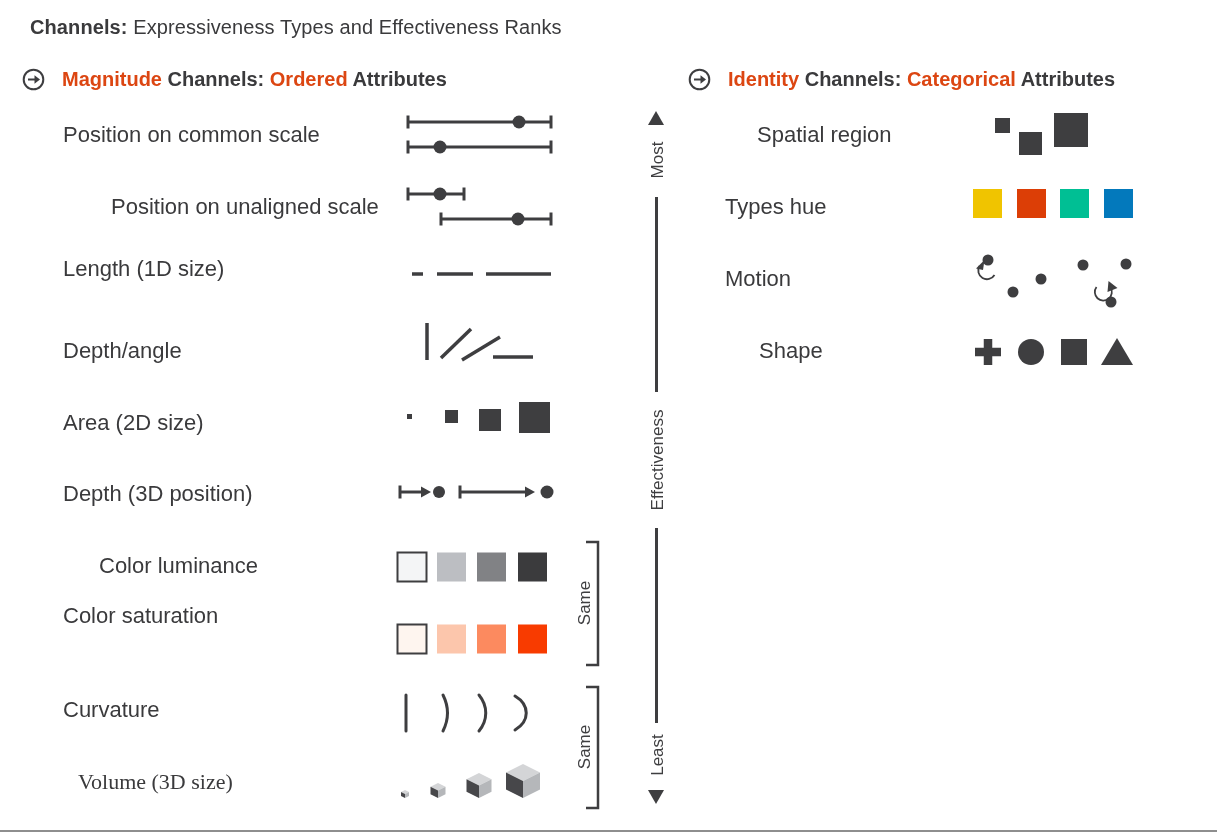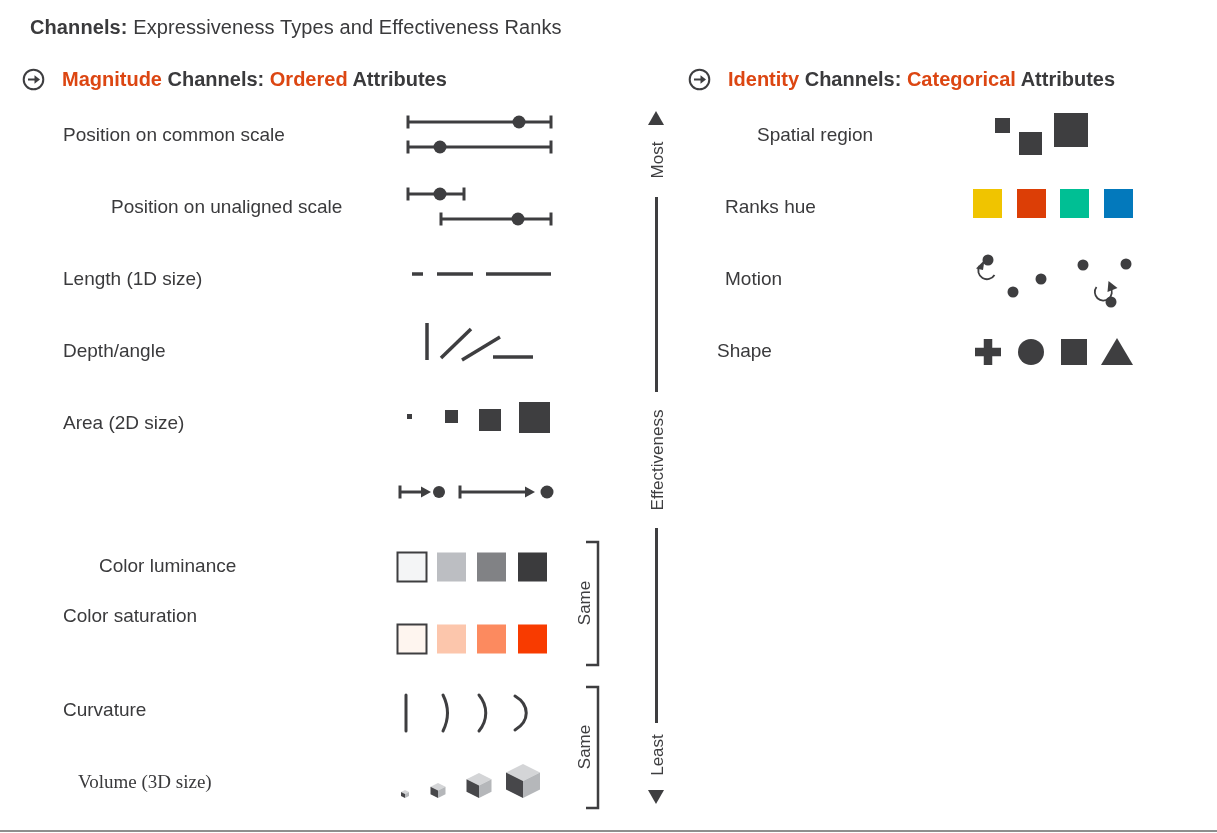--- a/index.html
+++ b/index.html
@@ -11,21 +11,21 @@
     color:#3A3A3C;
     overflow:hidden;
     border-right:1px solid #d8d8d8;
   }
   .title{position:absolute;left:30px;top:16px;font-size:20px;letter-spacing:0.1px;}
   .title .b{font-weight:bold;}
   .section-header{position:absolute;top:68px;font-size:20px;font-weight:bold;white-space:nowrap;}
   .section-header .icon{position:absolute;left:0;top:0;}
   .section-header .htext{margin-left:40px;}
   .accent{color:#DC4612;}
-  .row-label{position:absolute;font-size:19px;line-height:26px;white-space:nowrap;}
+  .row-label{position:absolute;font-size:22px;line-height:26px;white-space:nowrap;}
   .glyph{position:absolute;}
   .vtext{
     position:absolute;
     transform:translate(-50%,-50%) rotate(-90deg);
     font-size:17px;color:#3E3E40;white-space:nowrap;
   }
   .axis-line{position:absolute;width:3px;background:#3E3E40;left:655px;}
   .tri{position:absolute;width:0;height:0;left:648px;}
   .tri-up{border-left:8px solid transparent;border-right:8px solid transparent;border-bottom:14px solid #3E3E40;}
   .tri-down{border-left:8px solid transparent;border-right:8px solid transparent;border-top:14px solid #3E3E40;}
@@ -63,23 +63,24 @@
         <polygon points="12.5,7.2 12.5,15.8 18,11.5" class="ink-fill"></polygon>
       </svg>
     </span>
     <span class="htext">
       <span class="accent">Identity</span><span> Channels: </span><span class="accent">Categorical</span><span> Attributes</span>
     </span>
   </div>
 
   <div class="row-label" style="left:63px;top:122px;">Position on common scale</div>
   <div class="row-label" style="left:63px;top:194px;margin-left:48px;">Position on unaligned scale</div>
-  <div class="row-label" style="left:63px;top:266px;">Length (1D size)</div>
+  <div class="row-label" style="left:63px;top:256px;">Length (1D size)</div>
   <div class="row-label" style="left:63px;top:338px;">Depth/angle</div>
   <div class="row-label" style="left:63px;top:410px;">Area (2D size)</div>
+  <div class="row-label" style="left:63px;top:481px;">Depth (3D position)</div>
   <div class="row-label" style="left:63px;top:553px;margin-left:36px;">Color luminance</div>
   <div class="row-label" style="left:63px;top:603px;text-align:right;">Color saturation</div>
   <div class="row-label" style="left:63px;top:697px;">Curvature</div>
   <div class="row-label" style="left:78px;top:769px;font-family:Liberation Serif, serif;">Volume (3D size)</div>
 
   <svg class="glyph" style="left:395px;top:110px;" width="165" height="50">
     <g class="ink-stroke" stroke-width="3">
       <line x1="13" y1="12" x2="156" y2="12"></line>
         <line x1="13" y1="5.5" x2="13" y2="18.5"></line>
         <line x1="156" y1="5.5" x2="156" y2="18.5"></line>
@@ -200,23 +201,23 @@
   <div class="tri tri-down" style="top:790px;"></div>
 
   <svg class="glyph" style="left:580px;top:535px;" width="25" height="280">
     <path d="M 6,7 H 18 V 130 H 6" class="ink-stroke" stroke-width="2.5"></path>
     <path d="M 6,152 H 18 V 273 H 6" class="ink-stroke" stroke-width="2.5"></path>
   </svg>
   <div class="vtext" style="left:585px;top:603px;">Same</div>
   <div class="vtext" style="left:585px;top:747px;">Same</div>
 
   <div class="row-label" style="left:725px;top:122px;margin-left:32px;">Spatial region</div>
-  <div class="row-label" style="left:725px;top:194px;">Ranks hue</div>
+  <div class="row-label" style="left:725px;top:194px;">Types hue</div>
   <div class="row-label" style="left:725px;top:266px;">Motion</div>
-  <div class="row-label" style="left:717px;top:338px;">Shape</div>
+  <div class="row-label" style="left:759px;top:338px;">Shape</div>
 
   <svg class="glyph" style="left:985px;top:108px;" width="115" height="52">
     <g class="ink-fill">
       <rect x="10" y="10" width="15" height="15"></rect>
       <rect x="34" y="24" width="23" height="23"></rect>
       <rect x="69" y="5" width="34" height="34"></rect>
     </g>
   </svg>
 
   <svg class="glyph" style="left:970px;top:188px;" width="170" height="32">

